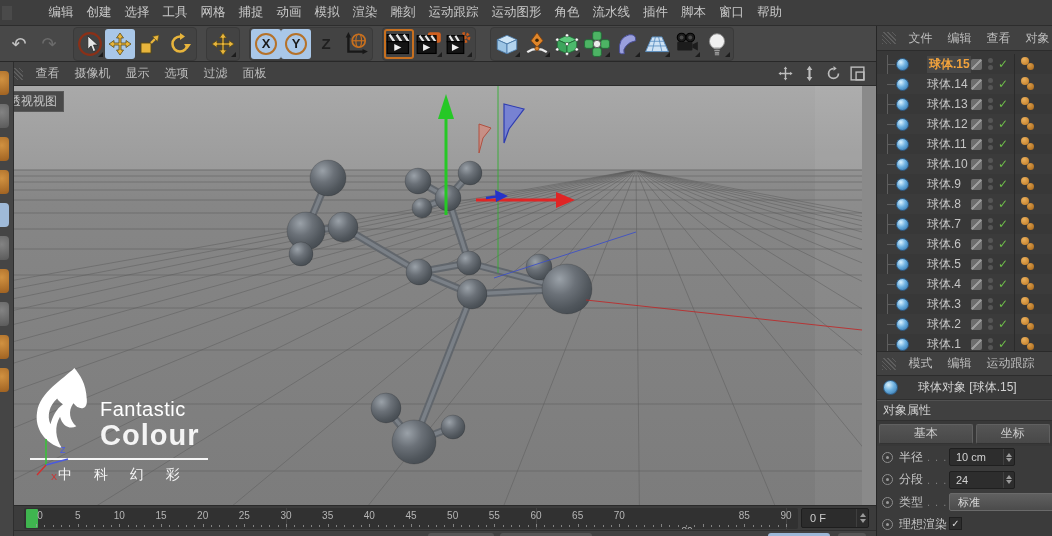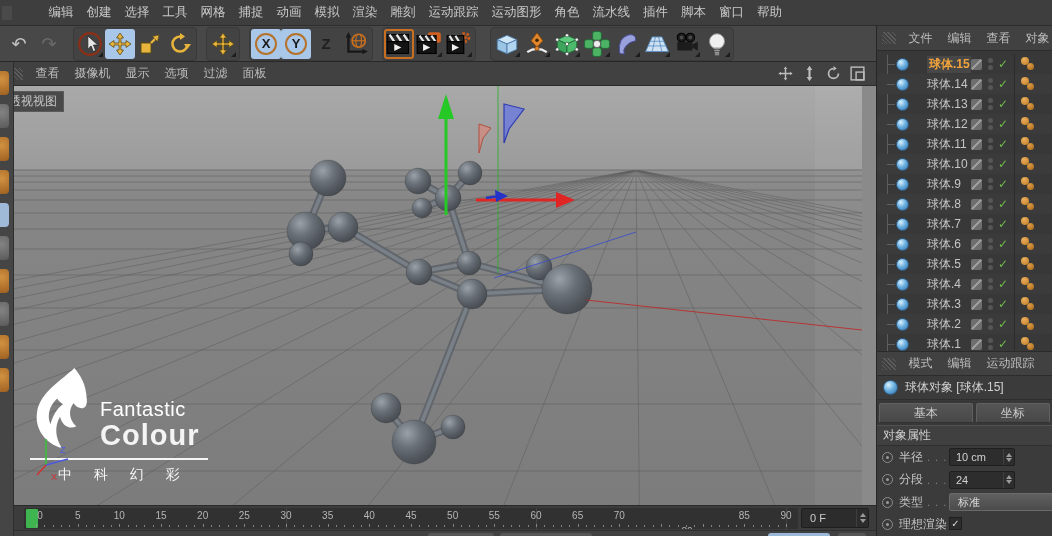--- a/index.html
+++ b/index.html
@@ -93,21 +93,21 @@
   .om-check { width:16px; text-align:center; color:#6fbf49; font-weight:bold; font-size:12px; margin-left:2px; flex:none; cursor:pointer; }
   .om-tagzone { width:38px; border-left:1px solid #2b2b2b; margin-left:3px; height:20px; position:relative; flex:none; cursor:pointer; }
   .om-tagzone i { position:absolute; border-radius:50%; }
   .om-tagzone i:first-child { width:8px; height:8px; left:6px; top:3px; background:radial-gradient(circle at 35% 30%, #eab05e, #c07a22); }
   .om-tagzone i:last-child { width:7px; height:7px; left:12px; top:9px; background:radial-gradient(circle at 35% 30%, #d89a46, #a8671a); }
 
   
   #attr-menu { height:25px; background:#414141; border-top:1px solid #2a2a2a; border-bottom:1px solid #2c2c2c; display:flex; align-items:center; white-space:nowrap; overflow:hidden; }
   #attr-title { height:25px; display:flex; align-items:center; background:#3b3b3b; border-bottom:1px solid #2e2e2e; font-size:12px; color:#d2d2d2; }
   #attr-title .om-icon { width:15px; height:15px; margin-left:6px; }
-  #attr-title span { margin-left:7px; }
+  #attr-title span { margin-left:20px; }
   #attr-tabs { background:#383838; padding:3px 2px 2px 2px; display:flex; gap:3px; }
   .attr-tab { height:20px; background:linear-gradient(#555,#484848); border:1px solid #606060; border-bottom-color:#333; border-radius:2px; color:#cccccc; font-size:12px; display:flex; align-items:center; justify-content:center; cursor:pointer; }
   #tab-basic { flex:9.5; }
   #tab-coord { flex:7.5; }
   #attr-section { height:21px; background:#404040; border-top:1px solid #515151; border-bottom:1px solid #2f2f2f; font-size:12px; color:#d0d0d0; display:flex; align-items:center; padding-left:6px; }
   .attr-row { height:23px; display:flex; align-items:center; font-size:12px; color:#c3c3c3; padding-left:5px; position:relative; }
   .radio { width:11px; height:11px; border:1px solid #8f8f8f; border-radius:50%; position:relative; background:#3a3a3a; flex:none; }
   .radio::after { content:''; position:absolute; left:3px; top:3px; width:3px; height:3px; border-radius:50%; background:#9a9a9a; }
   .attr-label { margin-left:6px; white-space:nowrap; }
   .attr-leader { margin-left:4px; color:#7e7e7e; font-size:11px; letter-spacing:1px; }
@@ -908,26 +908,26 @@
           <span class="panel-menu-item">编辑</span>
           <span class="panel-menu-item">运动跟踪</span>
         </div>
     </div>
 
     <div id="attr-title">
       <span class="om-icon"></span>
       <span>球体对象 [球体.15]</span>
     </div>
 
+    <div id="attr-section">对象属性</div>
+
     <div id="attr-tabs">
       <div class="attr-tab" id="tab-basic">基本</div>
       <div class="attr-tab" id="tab-coord">坐标</div>
     </div>
-
-    <div id="attr-section">对象属性</div>
 
     <div class="attr-row">
       <span class="radio"></span>
       <span class="attr-label">半径</span>
       <span class="attr-leader">. . .</span>
       <span class="attr-field">
         <span>10 cm</span>
         <span class="field-stepper">
             <i class="tri-up"></i>
             <i class="tri-down"></i>

